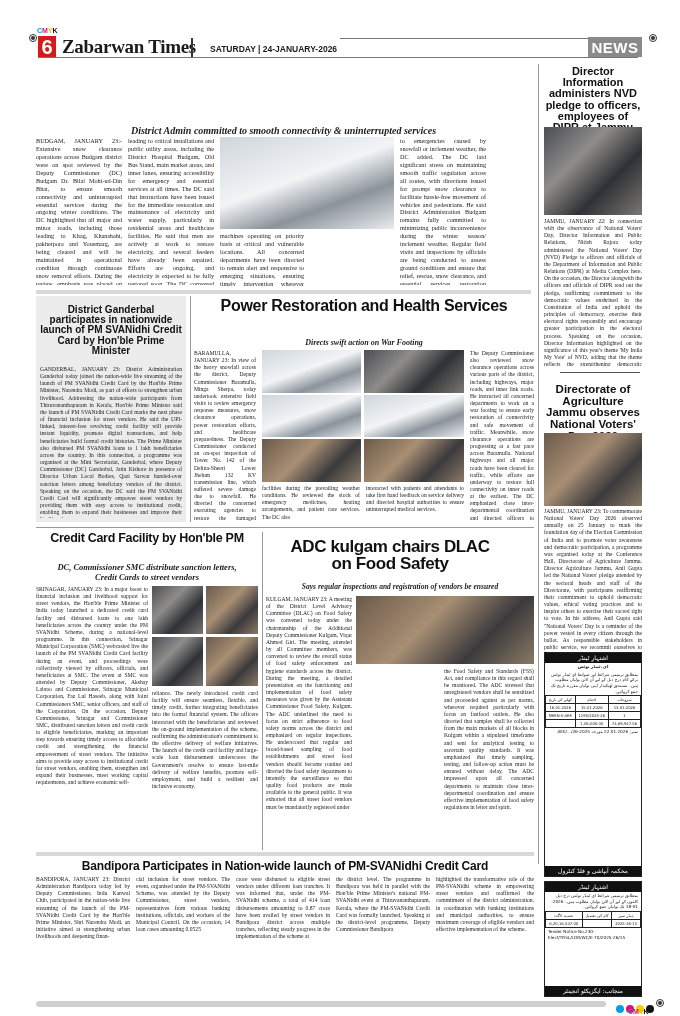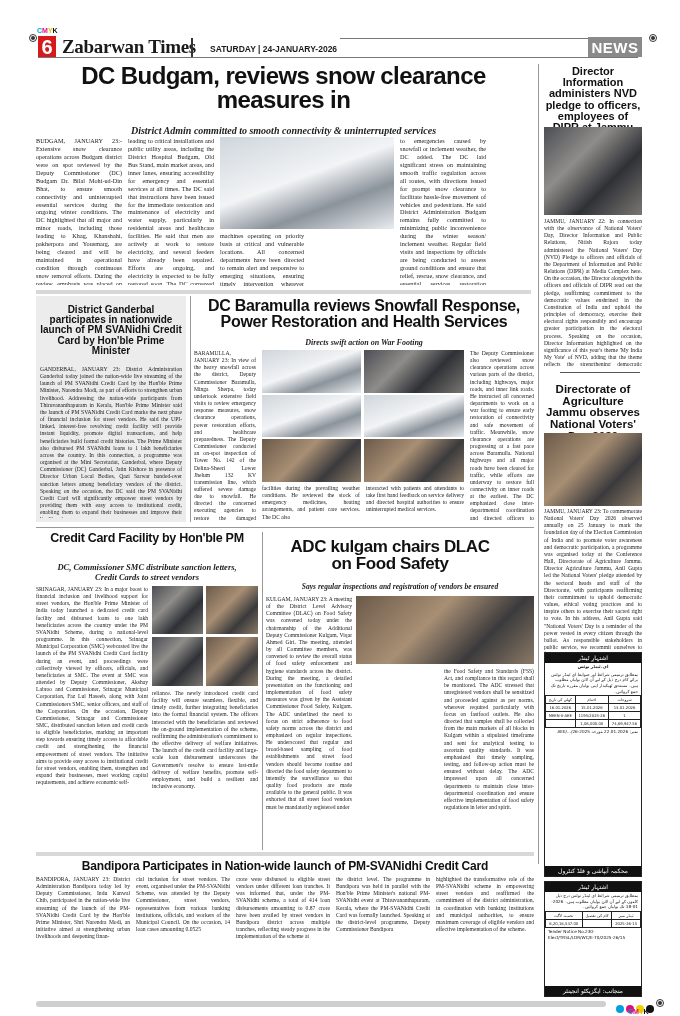--- a/index.html
+++ b/index.html
@@ -39,21 +39,20 @@
 <div class="abs pagenum" style="left:38px;top:36px">6</div>
 <div class="abs masthead" style="left:62px;top:36px">Zabarwan Times</div>
 <div class="abs" style="left:191px;top:38px;width:2px;height:20px;background:#333"></div>
 <div class="abs date" style="left:210px;top:44px">SATURDAY | 24-JANUARY-2026</div>
 <div class="abs" style="left:38px;top:57px;width:600px;height:1px;background:#777"></div>
 <div class="abs" style="left:340px;top:38px;width:250px;height:1px;background:#777"></div>
 <div class="abs newsbox" style="left:588px;top:37px;width:54px;height:20px">NEWS</div>
 <div class="abs reg" style="left:649px;top:34px"></div>
 
 <div class="abs hl" style="left:36px;top:64px;width:495px;font-size:24px;letter-spacing:-0.6px">
-  <div>DC Budgam, reviews snow clearance measures in</div>
 </div>
 <div class="abs sub" style="left:36px;top:125px;width:495px;font-size:10px">District Admin committed to smooth connectivity &amp; uninterrupted services</div>
 <div class="abs col" style="left:36px;top:137px;width:86px;height:148px">BUDGAM, JANUARY 23:-Extensive snow clearance operations across Budgam district were on spot reviewed by the Deputy Commissioner (DC) Budgam Dr. Bilal Mohi-ud-Din Bhat, to ensure smooth connectivity and uninterrupted essential services during the ongoing winter conditions. The DC highlighted that all major and minor roads, including those leading to Khag, Khanshahi, pakherpora and Yousmarg, are being cleared and will be maintained in operational condition through continuous snow removal efforts. During the review, emphasis was placed on prioritizing snow clearance to minimize inconvenience to the public. Special attention has been devoted to roads</div>
 <div class="abs col" style="left:128px;top:137px;width:86px;height:148px">leading to critical installations and public utility areas, including the District Hospital Budgam, Old Bus Stand, main market areas, and inner lanes, ensuring accessibility for emergency and essential services at all times. The DC said that instructions have been issued for the immediate restoration and maintenance of electricity and water supply, particularly in residential areas and healthcare facilities. He said that men are actively at work to restore electricity, and several feeders have already been repaired. Efforts are ongoing, and electricity is expected to be fully restored soon. The DC conveyed that men and machinery have been kept in ready deployment, with snow clearance</div>
 <div class="abs photo snow" style="left:220px;top:137px;width:174px;height:92px"></div>
 <div class="abs col" style="left:220px;top:232px;width:84px;height:54px">machines operating on priority basis at critical and vulnerable locations. All concerned departments have been directed to remain alert and responsive to emerging situations, ensuring timely intervention wherever required. To monitor the situation closely, a 24x7 District Control Room has been established. Departments have been mandated to maintain close coordination for swift redressal of public grievances and effective response</div>
 <div class="abs col" style="left:310px;top:232px;width:84px;height:54px;text-indent:0"></div>
 <div class="abs col" style="left:400px;top:137px;width:86px;height:148px">to emergencies caused by snowfall or inclement weather, the DC added. The DC laid significant stress on maintaining smooth traffic regulation across all routes, with directions issued for prompt snow clearance to facilitate hassle-free movement of vehicles and pedestrians. He said District Administration Budgam remains fully committed to minimizing public inconvenience during the winter season/ inclement weather. Regular field visits and inspections by officials are being conducted to assess ground conditions and ensure that relief, rescue, snow clearance, and essential services restoration measures, including electricity, are implemented efficiently and in a timely manner.</div>
 <div class="abs grayband" style="left:36px;top:290px;width:495px;height:4px"></div>
 
@@ -67,21 +66,20 @@
 <div class="abs hl" style="left:544px;top:384px;width:98px;font-size:11.5px">Directorate of Agriculture Jammu observes National Voters' Day 2026</div>
 <div class="abs photo room" style="left:544px;top:433px;width:98px;height:73px"></div>
 <div class="abs col" style="left:544px;top:508px;width:98px;height:148px;font-size:5.6px">JAMMU, JANUARY 23: To commemorate National Voters' Day 2026 observed annually on 25 January to mark the foundation day of the Election Commission of India and to promote voter awareness and democratic participation, a programme was organised today at the Conference Hall, Directorate of Agriculture Jammu. Director Agriculture Jammu, Anil Gupta led the National Voters' pledge attended by the sectoral heads and staff of the Directorate, with participants reaffirming their commitment to uphold democratic values, ethical voting practices and to inspire others to exercise their sacred right to vote. In his address, Anil Gupta said "National Voters' Day is a reminder of the power vested in every citizen through the ballot. As responsible stakeholders in public service, we recommit ourselves to fostering democratic awareness, encouraging first-time voters and contributing towards an inclusive and vibrant electoral process. My India, My Vote is not just a theme, it is an affirmation of our collective duty to safeguard and strengthen our democracy." The function was attended by Joint Director Agriculture (SLUB/Farms), Aman Jyoti Sharma; Deputy Director Agriculture, Central, Sanjeev Rai Gupta along with all sectoral heads, senior officers and staff of the Directorate.</div>
 
 <div class="abs boxbg" style="left:36px;top:296px;width:150px;height:226px"></div>
 <div class="abs hl" style="left:40px;top:305px;width:142px;font-size:10px">District Ganderbal participates in nationwide launch of PM SVANidhi Credit Card by Hon'ble Prime Minister</div>
 <div class="abs col" style="left:40px;top:366px;width:142px;height:152px;font-size:5.6px">GANDERBAL, JANUARY 23: District Administration Ganderbal today joined the nation-wide live streaming of the launch of PM SVANidhi Credit Card by the Hon'ble Prime Minister, Narendra Modi, as part of efforts to strengthen urban livelihood. Addressing the nation-wide participants from Thiruvananthapuram in Kerala, Hon'ble Prime Minister said the launch of PM SVANidhi Credit Card marks the next phase of financial inclusion for street vendors. He said the UPI-linked, interest-free revolving credit facility will provide instant liquidity, promote digital transactions, and help beneficiaries build formal credit histories. The Prime Minister also disbursed PM SVANidhi loans to 1 lakh beneficiaries across the country. In this connection, a programme was organised at the Mini Secretariat, Ganderbal, where Deputy Commissioner (DC) Ganderbal, Jatin Kishore in presence of Director Urban Local Bodies, Qazi Sarwar handed-over sanction letters among beneficiary vendors of the district. Speaking on the occasion, the DC said the PM SVANidhi Credit Card will significantly empower street vendors by providing them with easy access to institutional credit, enabling them to expand their businesses and improve their livelihoods.</div>
 <div class="abs rule" style="left:190px;top:296px;width:1px;height:226px"></div>
 
 <div class="abs hl" style="left:194px;top:298px;width:340px;font-size:16px;font-family:'Liberation Sans',sans-serif;letter-spacing:-0.3px">
-  <div>DC Baramulla reviews Snowfall Response,</div>
   <div>Power Restoration and Health Services</div>
 </div>
 <div class="abs sub" style="left:194px;top:338px;width:340px;font-size:8px">Directs swift action on War Footing</div>
 <div class="abs col" style="left:194px;top:350px;width:62px;height:172px;font-size:5.6px">BARAMULLA, JANUARY 23: In view of the heavy snowfall across the district, Deputy Commissioner Baramulla, Minga Sherpa, today undertook extensive field visits to review emergency response measures, snow clearance operations, power restoration efforts, and healthcare preparedness. The Deputy Commissioner conducted an on-spot inspection of Tower No. 142 of the Delina-Sheeri Lower Jhelum 132 KV transmission line, which suffered severe damage due to snowfall. He directed the concerned executing agencies to restore the damaged infrastructure and make the line operational at the earliest to ensure uninterrupted power supply. Later, the DC visited Government Medical College (GMC), Baramulla, to assess the availability of healthcare</div>
 <div class="abs" style="left:262px;top:350px;width:202px;height:132px">
   <div class="abs photo snow" style="left:0;top:0;width:99px;height:43px"></div>
   <div class="abs photo hall" style="left:102px;top:0;width:100px;height:43px"></div>
   <div class="abs photo snow" style="left:0;top:45px;width:99px;height:42px"></div>
   <div class="abs photo snow" style="left:102px;top:45px;width:100px;height:42px"></div>
   <div class="abs photo room" style="left:0;top:89px;width:99px;height:43px"></div>

